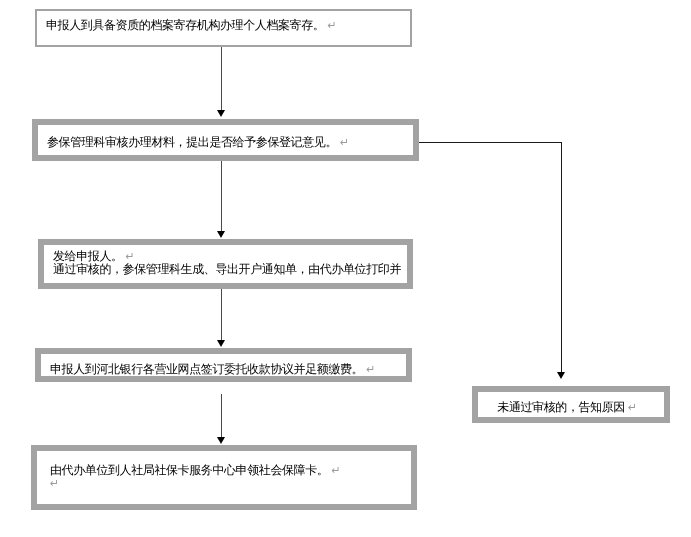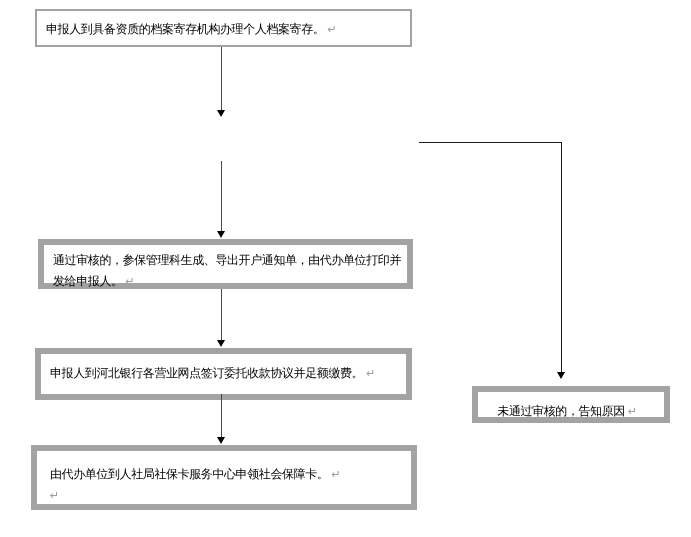--- a/index.html
+++ b/index.html
@@ -16,35 +16,35 @@
     font-size: 12px;
     letter-spacing: -0.4px;
     color: #000000;
     overflow: hidden;
   }
   .box {
     position: absolute;
     box-sizing: border-box;
     border: 6px solid #a3a3a3;
     background: #ffffff;
-    line-height: 21px;
+    line-height: 13px;
   }
   .box .tline {
     white-space: nowrap;
   }
   .mark {
     color: #9b9b9b;
     margin-left: 3px;
     font-size: 11px;
   }
   
   .b1 { left: 35px;  top: 9px;   width: 377px; height: 38px; border-width: 2px; padding: 8px 9px 0 9px; }
   .b2 { left: 32px;  top: 119px; width: 387px; height: 42px; padding: 11px 9px 0 9px; }
   .b3 { left: 38px;  top: 239px; width: 375px; height: 50px; padding: 5px 9px 0 9px; }
-  .b4 { left: 35px;  top: 348px; width: 377px; height: 52px; padding: 9px 9px 0 9px; }
+  .b4 { left: 35px;  top: 348px; width: 377px; height: 34px; padding: 9px 9px 0 9px; }
   .b5 { left: 31px;  top: 445px; width: 386px; height: 65px; padding: 13px 15px 0 13px; }
   .b6 { left: 472px; top: 386px; width: 198px; height: 37px; padding: 9px 12px 0 4px; text-align: center; }
   
   .vshaft {
     position: absolute;
     width: 1px;
     background: #4a4a4a;
   }
   .hshaft {
     position: absolute;
@@ -76,31 +76,34 @@
 
 <div class="canvas">
 
   <div class="box b1">
     <div class="tline"><span>申报人到具备资质的档案寄存机构办理个人档案寄存。</span><span class="mark">↵</span></div>
   </div>
 
   <div class="vshaft sh1"></div>
   <div class="head-down hd1"></div>
 
+  <div class="box b2">
+    <div class="tline"><span>参保管理科审核办理材料，提出是否给予参保登记意见。</span><span class="mark">↵</span></div>
+  </div>
 
   <div class="vshaft sh2"></div>
   <div class="head-down hd2"></div>
 
   <div class="hshaft elbow-h"></div>
   <div class="vshaft elbow-v"></div>
   <div class="head-down hd5"></div>
 
   <div class="box b3">
+    <div class="tline"><span>发给申报人。</span><span class="mark">↵</span></div>
     <div class="tline"><span>通过审核的，参保管理科生成、导出开户通知单，由代办单位打印并</span><span class="mark"></span></div>
-    <div class="tline"><span>发给申报人。</span><span class="mark">↵</span></div>
   </div>
 
   <div class="vshaft sh3"></div>
   <div class="head-down hd3"></div>
 
   <div class="box b4">
     <div class="tline"><span>申报人到河北银行各营业网点签订委托收款协议并足额缴费。</span><span class="mark">↵</span></div>
   </div>
 
   <div class="vshaft sh4"></div>

